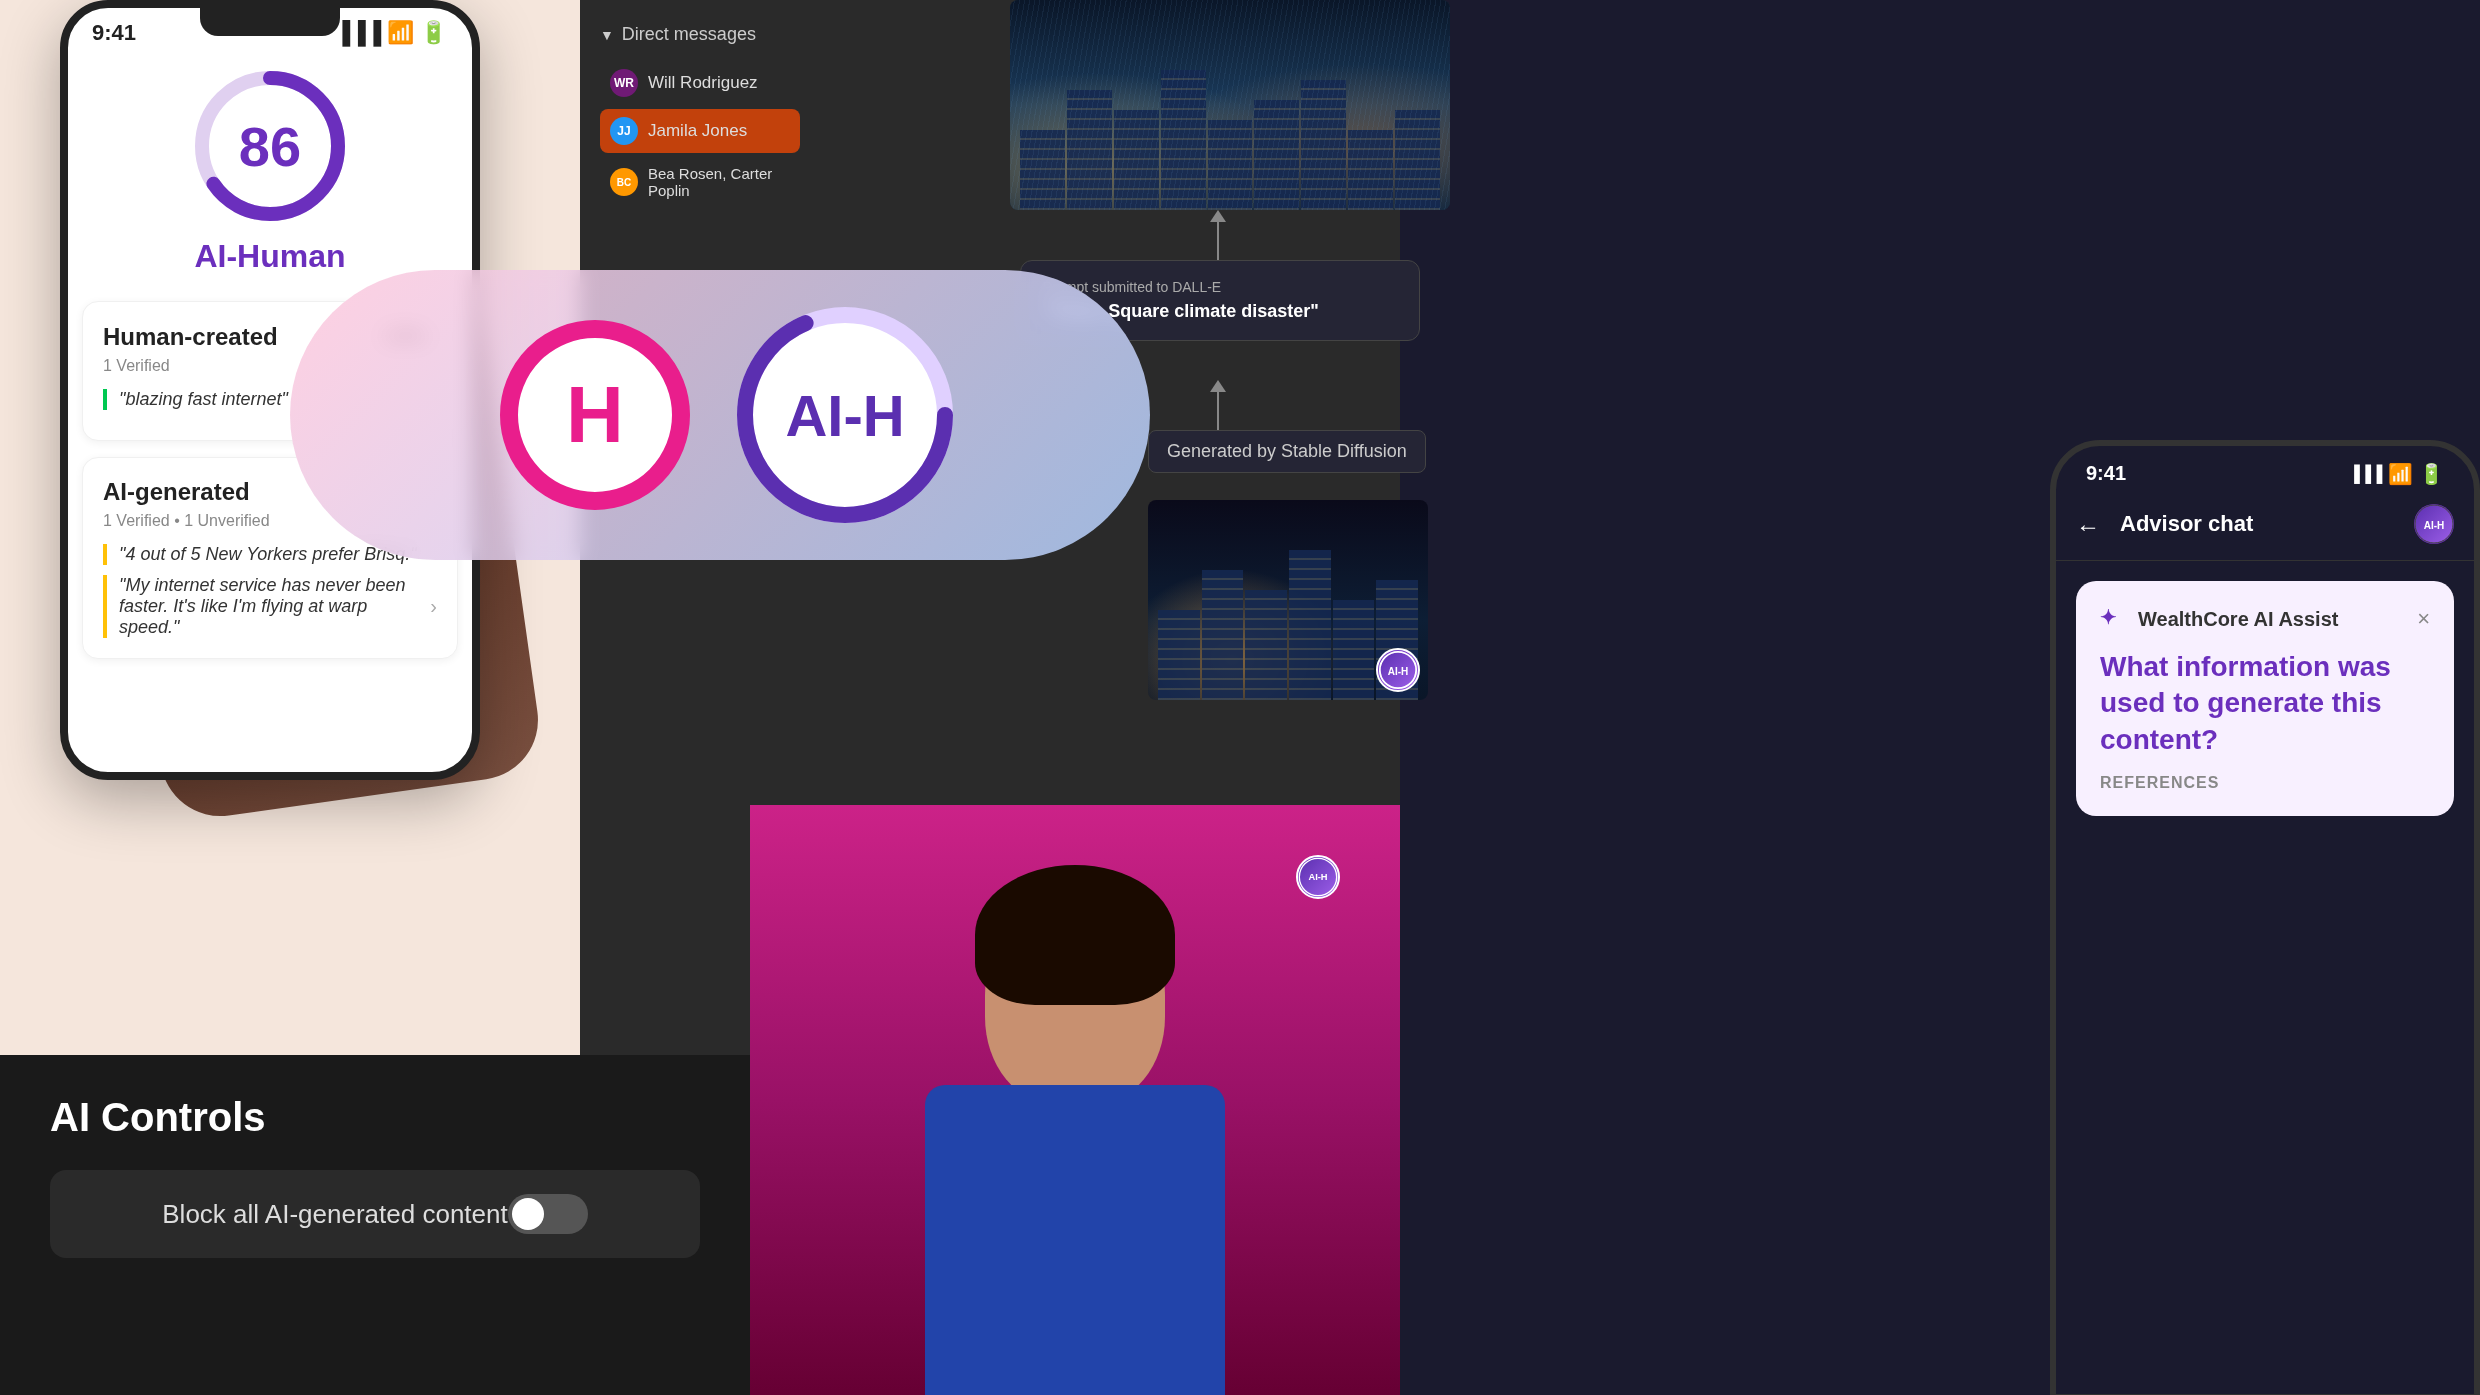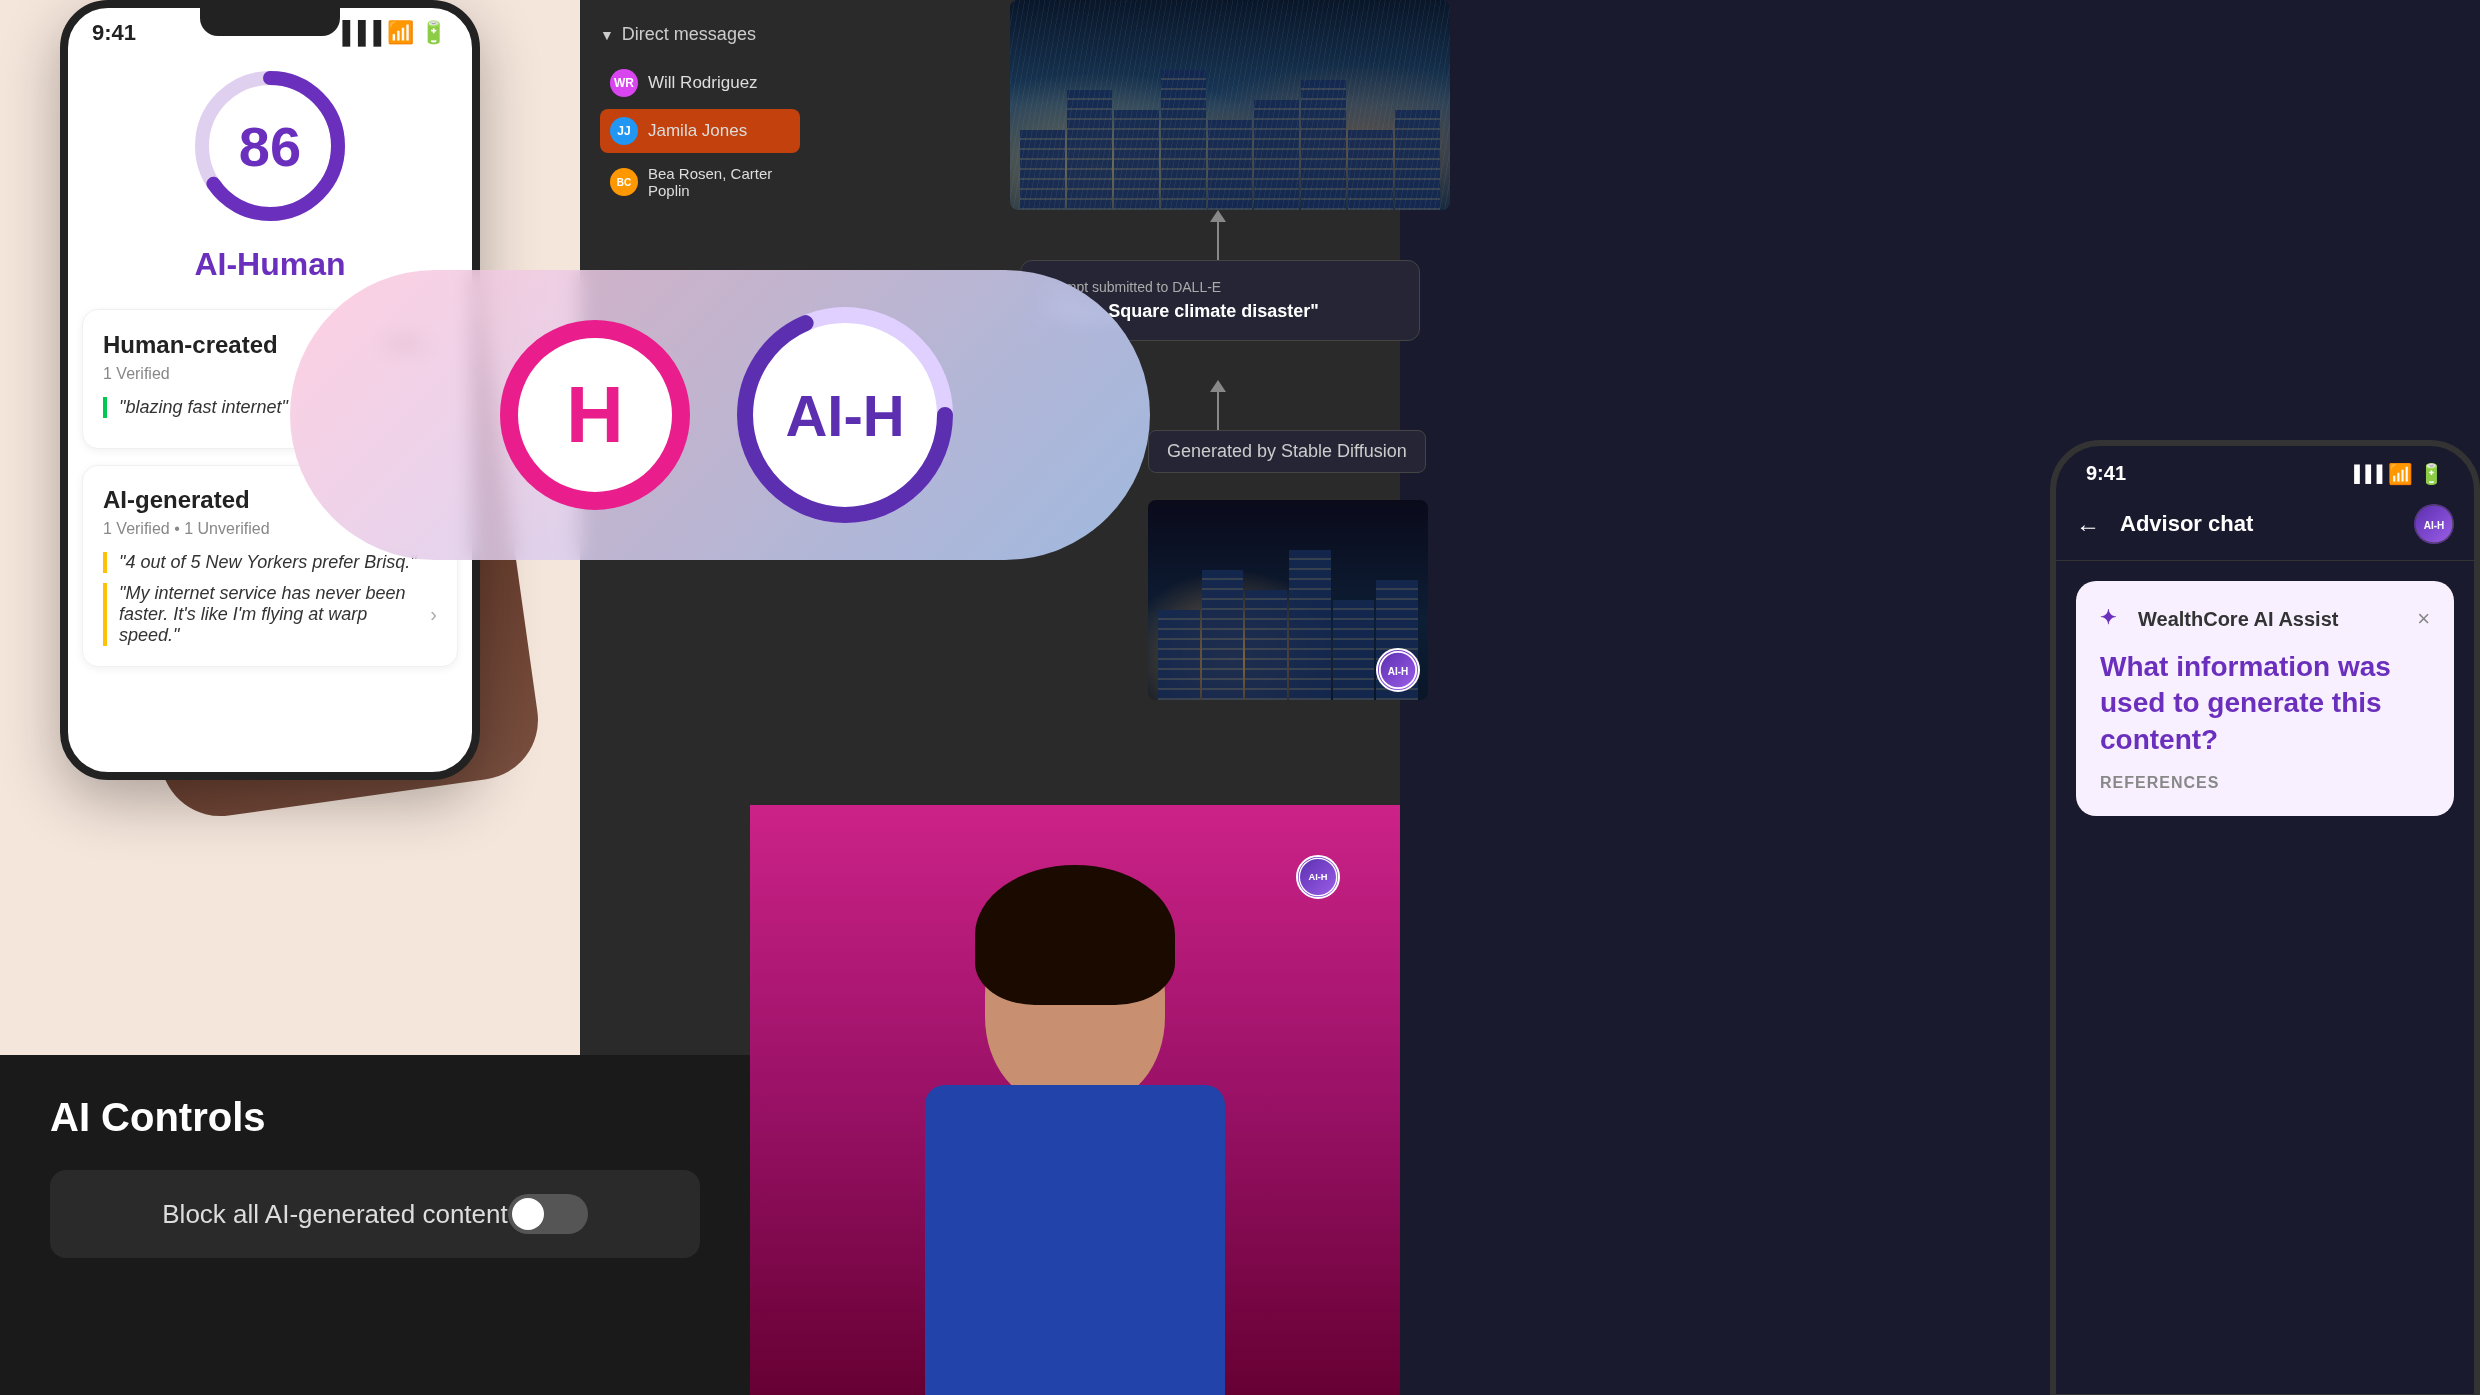--- a/index.html
+++ b/index.html
@@ -71,21 +71,20 @@
     .phone-body {
       padding: 10px 14px 20px;
     }
 
     
     .score-section {
       display: flex;
       flex-direction: column;
       align-items: center;
       padding: 20px 0 16px;
-      gap: 8px;
     }
     .score-circle-outer {
       position: relative;
       width: 160px;
       height: 160px;
     }
     .score-circle-outer svg {
       width: 160px;
       height: 160px;
       transform: rotate(-90deg);
@@ -248,21 +247,21 @@
       border-radius: 50%;
       background: #888;
       display: flex;
       align-items: center;
       justify-content: center;
       font-size: 12px;
       font-weight: 600;
       color: white;
       flex-shrink: 0;
     }
-    .avatar-sm.green { background: #d946ef; }
+    .avatar-sm.green { background: #701a75; }
     .avatar-sm.orange { background: #ff9800; }
     .avatar-sm.blue { background: #2196f3; }
     .dalle-prompt-title {
       font-size: 14px;
       color: #aaa;
       margin-bottom: 6px;
     }
     .dalle-prompt-text {
       font-size: 18px;
       font-weight: 600;

